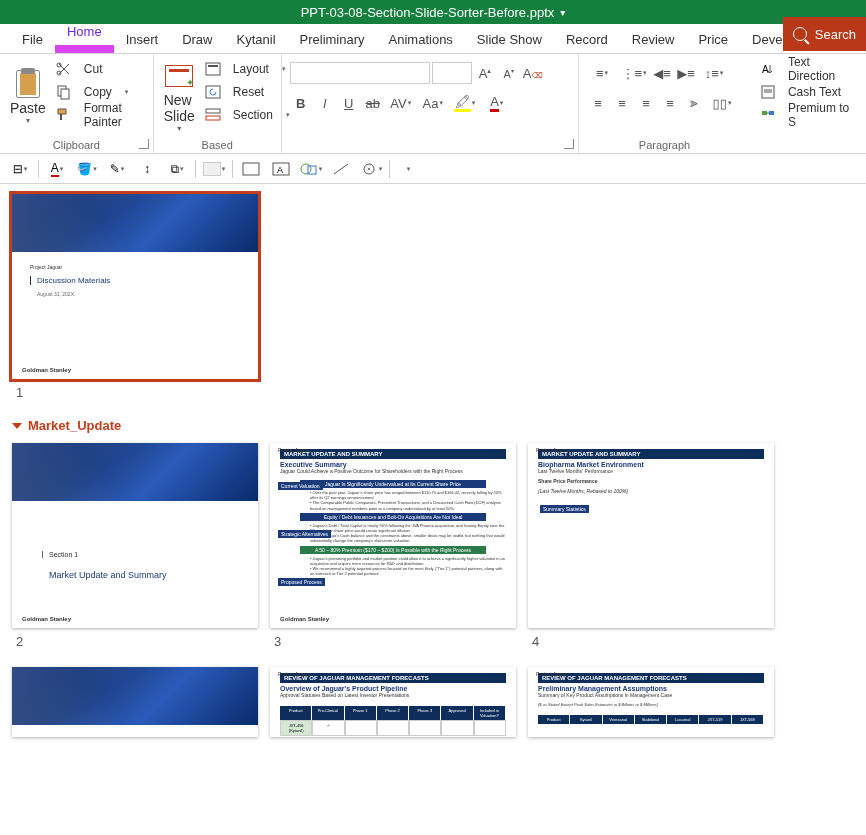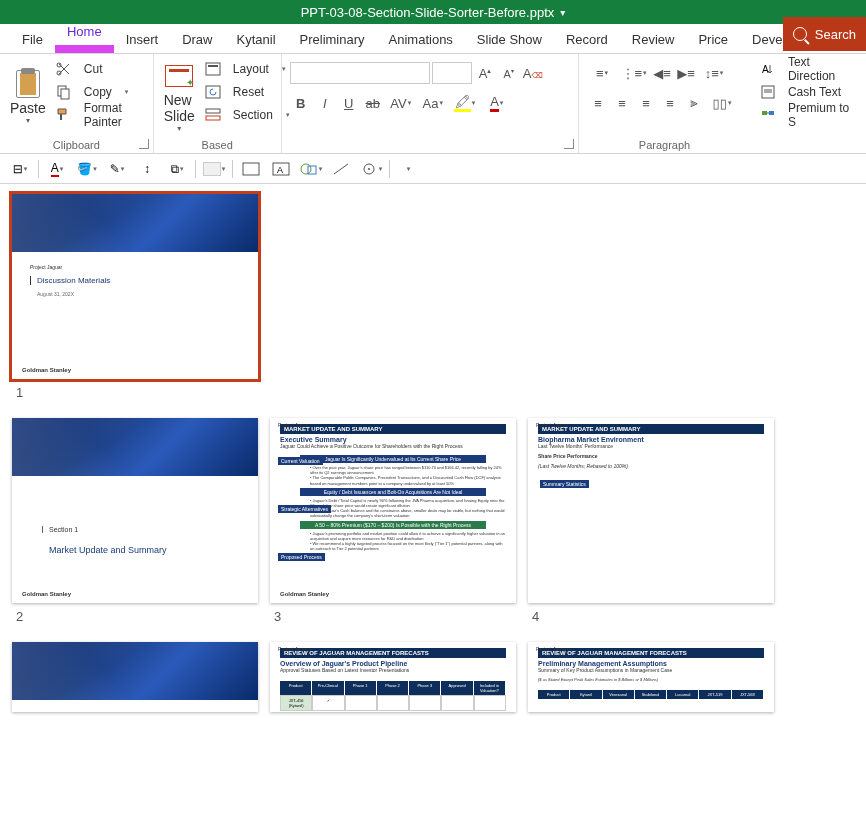--- a/index.html
+++ b/index.html
@@ -404,20 +404,24 @@
           <div class="thumb-project">Project Jaguar</div>
           <div class="thumb-title">Discussion Materials</div>
           <div class="thumb-date">August 31, 202X</div>
         </div>
         <div class="thumb-footer">Goldman Stanley</div>
       </div>
       <div class="slide-num">1</div>
     </div>
   </div>
 
+  <div class="section-header">
+    <div class="section-caret"></div>
+    <div class="section-name">Market_Update</div>
+  </div>
   <div class="slides-row">
 
     <div class="slide-wrap">
       <div class="thumb">
         <div class="thumb-blue-top"></div>
         <div class="section-div-body">
           <div class="section-num">Section 1</div>
           <div class="section-div-title">Market Update and Summary</div>
         </div>
         <div class="thumb-footer">Goldman Stanley</div>

